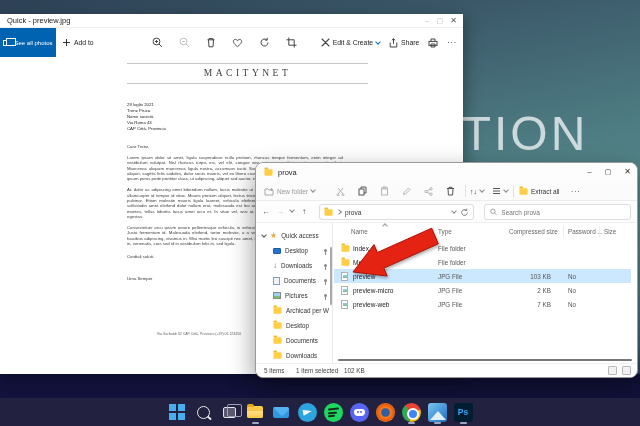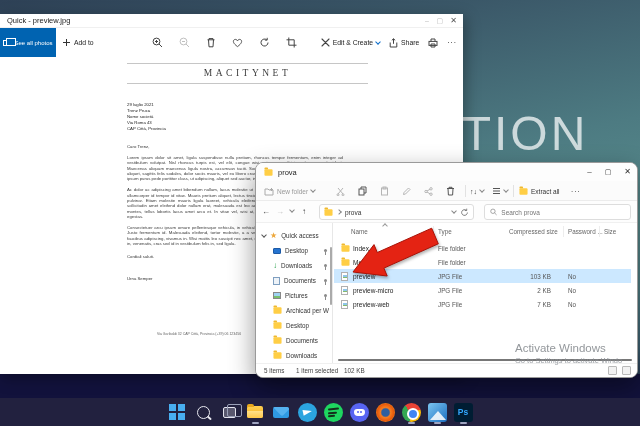--- a/index.html
+++ b/index.html
@@ -482,24 +482,20 @@
         <button class="st-view-btn"></button>
         <button class="st-view-btn"></button>
       </div>
     </div>
   </div>
 
   <svg class="annot-arrow" width="100" height="75" viewBox="0 0 100 75">
     <polygon points="8,52 29,24.6 32.3,32.5 86.7,8.2 93.3,23.8 38.9,48.1 42.2,56" fill="#e42313" stroke="#a81106" stroke-width="1"></polygon>
   </svg>
 
-  <div class="watermark">
-    <div class="wm1">Activate Windows</div>
-    <div class="wm2">Go to Settings to activate Windo</div>
-  </div>
 
   <div class="taskbar">
     <div class="tb-icons">
       <button class="tb-btn">
         <span class="winlogo">
             <span></span>
             <span></span>
             <span></span>
             <span></span>
           </span>

